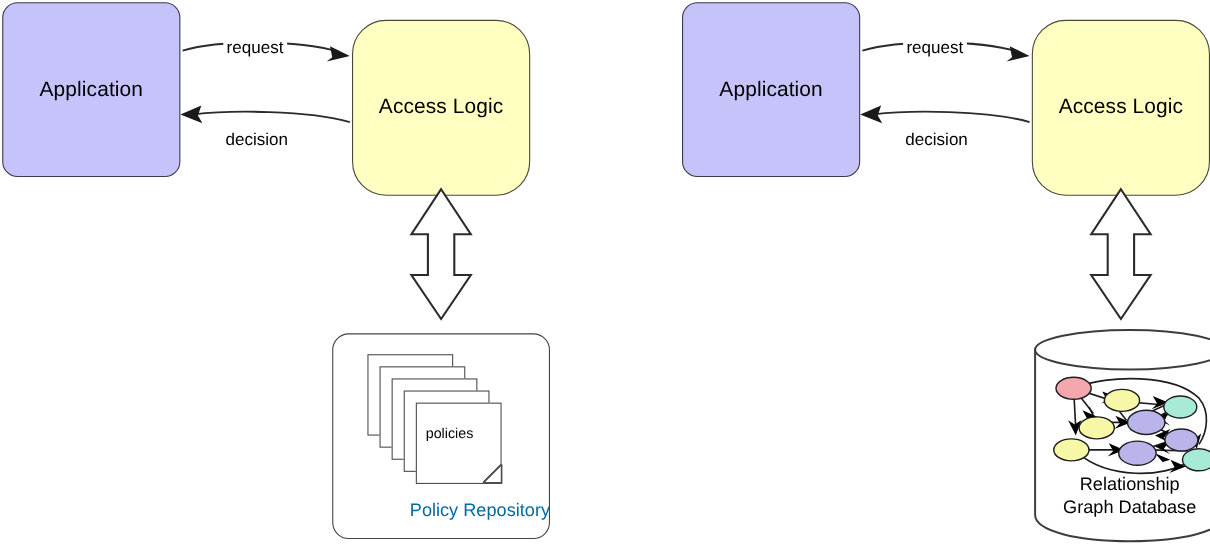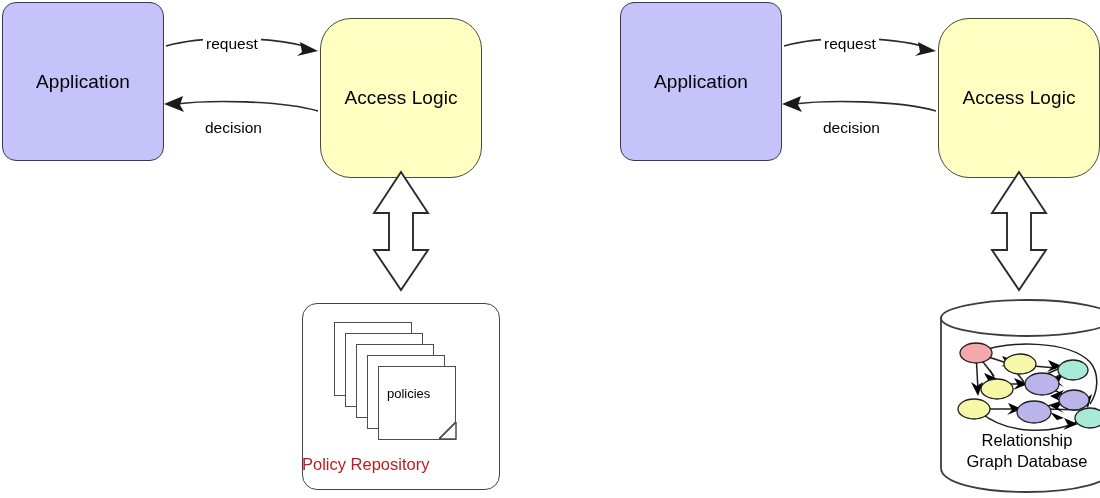--- a/index.html
+++ b/index.html
@@ -78,23 +78,23 @@
     width: 198px; height: 187px;
     border: 1.7px solid #454545;
     border-radius: 15px;
     background: #ffffff;
     box-sizing: border-box;
   }
   .repo-caption {
     position: absolute;
     left: 302px; top: 455px;
     width: 198px;
-    text-align: left;
+    text-align: right;
     font-size: 16.5px;
-    color: #b91c1c;
+    color: #0369a1;
   }
   .doc-stack { position: absolute; left: 334px; top: 322px; width: 130px; height: 116px; }
   .sheet {
     position: absolute;
     width: 78px; height: 74px;
     background: #ffffff;
     border: 1.5px solid #4d4d4d;
     box-sizing: border-box;
   }
   .sheet-front { border-width: 1.7px; }

